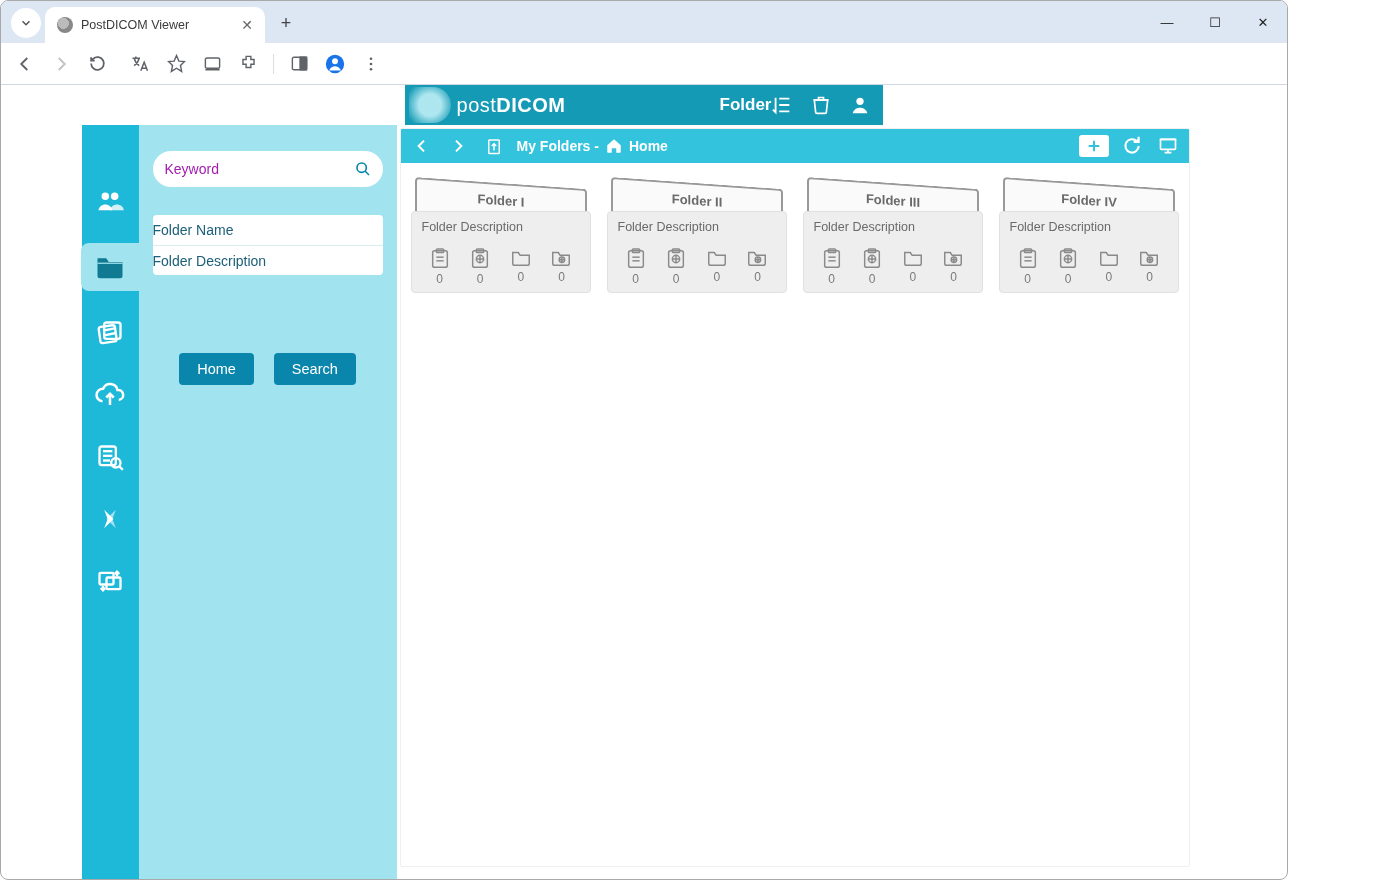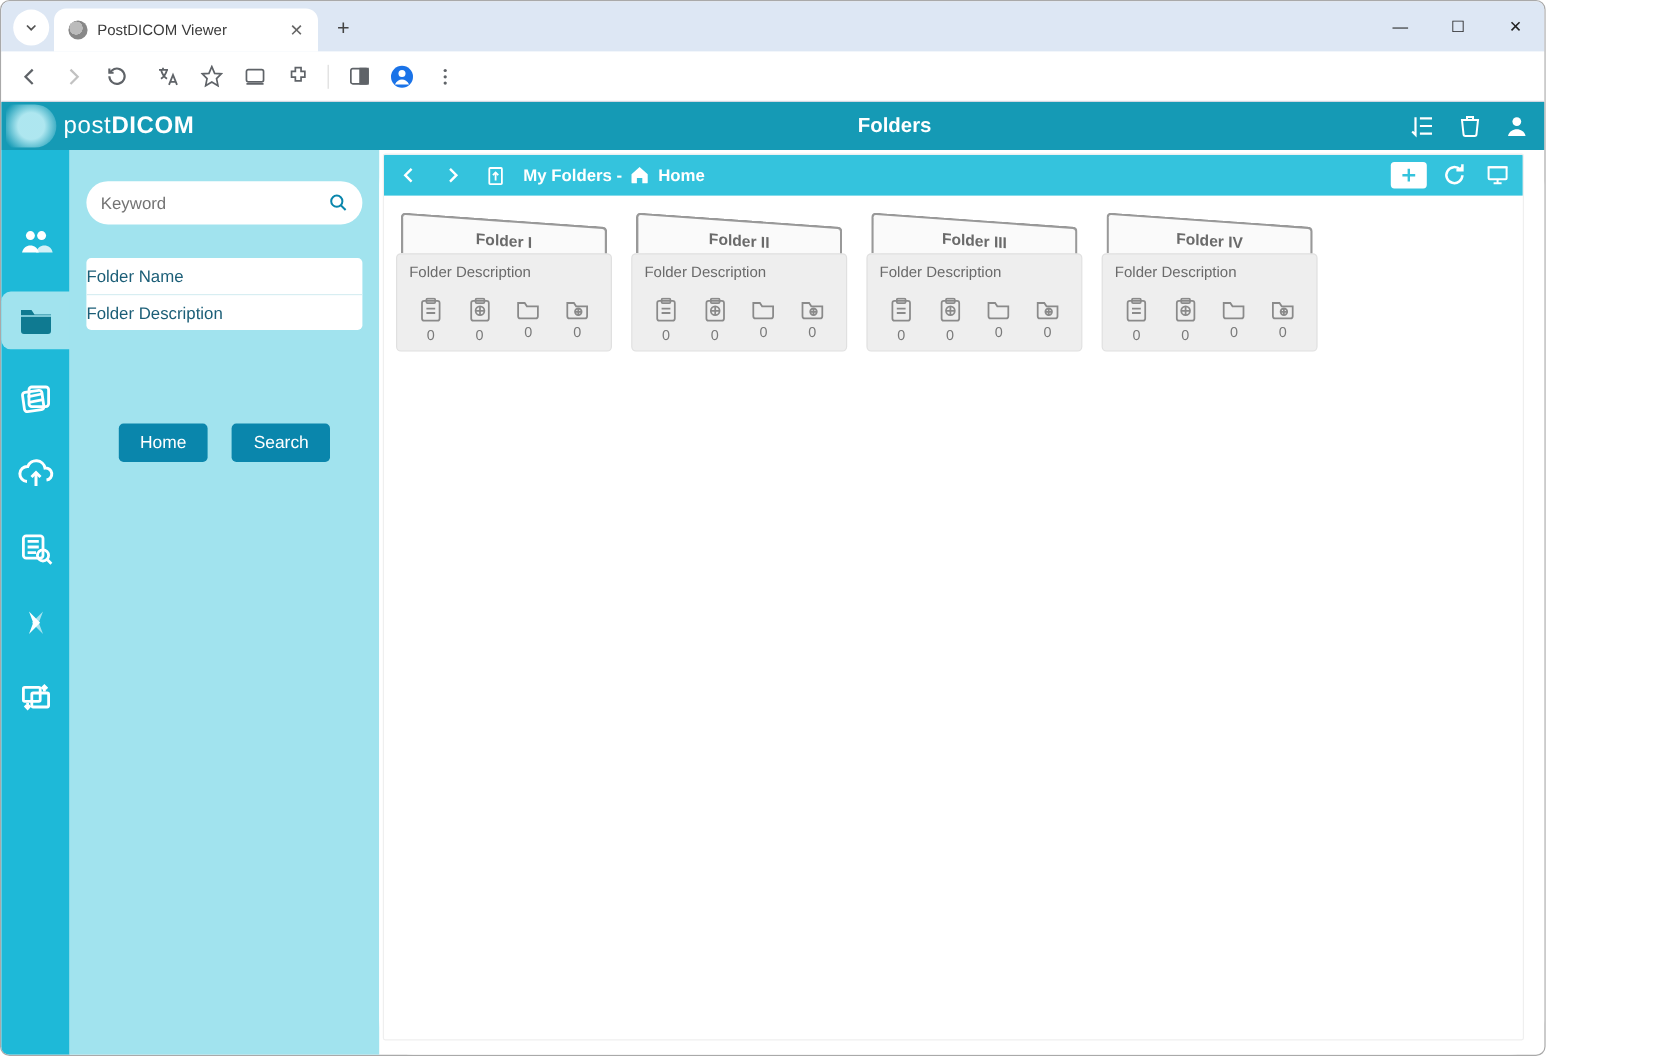--- a/index.html
+++ b/index.html
@@ -35,41 +35,41 @@
   .win-controls div{width:48px;height:100%;display:flex;align-items:center;justify-content:center;font-size:13px;color:#222;}
   .urlrow{height:42px;background:#fff;border-bottom:1px solid var(--chrome-border);display:flex;align-items:center;padding:0 10px;gap:8px;}
   .nav-btn{width:28px;height:28px;display:flex;align-items:center;justify-content:center;color:var(--icon-gray);font-size:16px;border-radius:50%;}
   .nav-btn.disabled{color:#b9b9b9;}
   .urlbar{flex:1;height:30px;background:var(--url-bar);border-radius:15px;display:flex;align-items:center;padding:0 12px;gap:10px;color:#3b3b3b;font-size:14px;}
   .site-chip{width:20px;height:16px;border-radius:4px;background:#cfd4db;display:flex;align-items:center;justify-content:center;font-size:10px;color:#555;}
   .url-actions{display:flex;align-items:center;gap:14px;margin-left:10px;}
   .url-actions .icon{width:22px;height:22px;display:flex;align-items:center;justify-content:center;color:var(--icon-gray);font-size:16px;}
   .vdiv{width:1px;height:20px;background:#ddd;}
   
-  .app{flex:1;display:flex;flex-direction:column;min-height:0;}
+  .app{flex:1;display:flex;flex-direction:column;min-height:0;align-items:center;}
   .app-header{height:40px;background:var(--teal-dark);display:flex;align-items:center;color:#fff;padding-right:12px;}
   .brand{display:flex;align-items:center;gap:6px;width:315px;padding-left:4px;}
   .brand .logo{width:42px;height:36px;border-radius:0 18px 18px 0;background:radial-gradient(circle,#bfeff6 0 40%,var(--teal-dark) 90%);opacity:.9;}
   .brand .word{font-size:20px;letter-spacing:.5px;}
   .brand .word b{font-weight:700;}
   .header-title{flex:1;text-align:center;font-weight:700;font-size:17px;}
   .header-icons{display:flex;gap:18px;align-items:center;}
   .app-body{flex:1;display:flex;min-height:0;}
   
   .iconrail{width:57px;background:var(--teal);display:flex;flex-direction:column;align-items:center;padding-top:16px;gap:22px;margin-top:0;}
   .rail-item{width:40px;height:40px;display:flex;align-items:center;justify-content:center;color:#fff;}
   .rail-item.active{background:var(--sidebar-bg);width:58px;height:48px;border-radius:8px 0 0 8px;color:#0f7a91;margin-left:0;justify-content:center;}
   
   .search-panel{width:258px;background:var(--sidebar-bg);padding:20px 14px;display:flex;flex-direction:column;gap:18px;}
   .radio-group{display:flex;flex-direction:column;gap:12px;font-size:14.5px;color:#414141;}
   .radio{display:flex;align-items:center;gap:8px;cursor:pointer;}
   .radio .circ{width:16px;height:16px;border:2px solid #555;border-radius:50%;display:flex;align-items:center;justify-content:center;}
   .radio.selected .circ{border-color:#555;}
   .radio.selected .circ::after{content:"✓";font-size:12px;font-weight:700;color:#555;line-height:1;}
-  .keyword-box{height:36px;background:#fff;border-radius:18px;display:flex;align-items:center;padding:0 12px;color:#737373;font-size:14px;justify-content:space-between;margin-top:6px;}
+  .keyword-box{height:36px;background:#fff;border-radius:18px;display:flex;align-items:center;padding:0 12px;color:#a21caf;font-size:14px;justify-content:space-between;margin-top:6px;}
   .field-stack{background:#fff;border-radius:4px;overflow:hidden;margin-top:10px;}
   .field-stack .field{height:30px;display:flex;align-items:center;padding:0 0;font-size:14px;color:#1b5e77;}
   .field-stack .field + .field{border-top:1px solid #d8eef2;}
   .btn-row{display:flex;gap:20px;justify-content:center;margin-top:60px;}
   .btn{height:32px;padding:0 18px;border-radius:4px;background:var(--blue-btn);color:#fff;font-size:14.5px;display:flex;align-items:center;border:none;cursor:pointer;}
   
   .main{flex:1;background:#fff;display:flex;flex-direction:column;min-width:0;padding:3px 17px 12px 3px;border-radius:29px;}
   .main-inner{flex:1;border:1px solid #efefef;border-radius:2px;display:flex;flex-direction:column;overflow:hidden;}
   .toolbar{height:34px;background:var(--teal-bar);display:flex;align-items:center;color:#fff;padding:0 8px;gap:10px;font-size:14px;}
   .tb-btn{width:26px;height:26px;display:flex;align-items:center;justify-content:center;}
@@ -178,21 +178,21 @@
       </span>
     </div>
   </div>
 
   <div class="app">
     <div class="app-header">
       <div class="brand">
         <div class="logo"></div>
         <div class="word"><span>post</span><b>DICOM</b></div>
       </div>
-      <div class="header-title">Folders</div>
+      <div class="header-title">Folder</div>
       <div class="header-icons">
         <span>
           <svg width="22" height="22" viewBox="0 0 24 24" fill="none" stroke="#fff" stroke-width="2">
               <line x1="9" y1="5" x2="20" y2="5"></line>
               <line x1="9" y1="12" x2="20" y2="12"></line>
               <line x1="9" y1="19" x2="20" y2="19"></line>
               <polyline points="5 4 5 20 2 17"></polyline>
             </svg>
         </span>
         <span>

